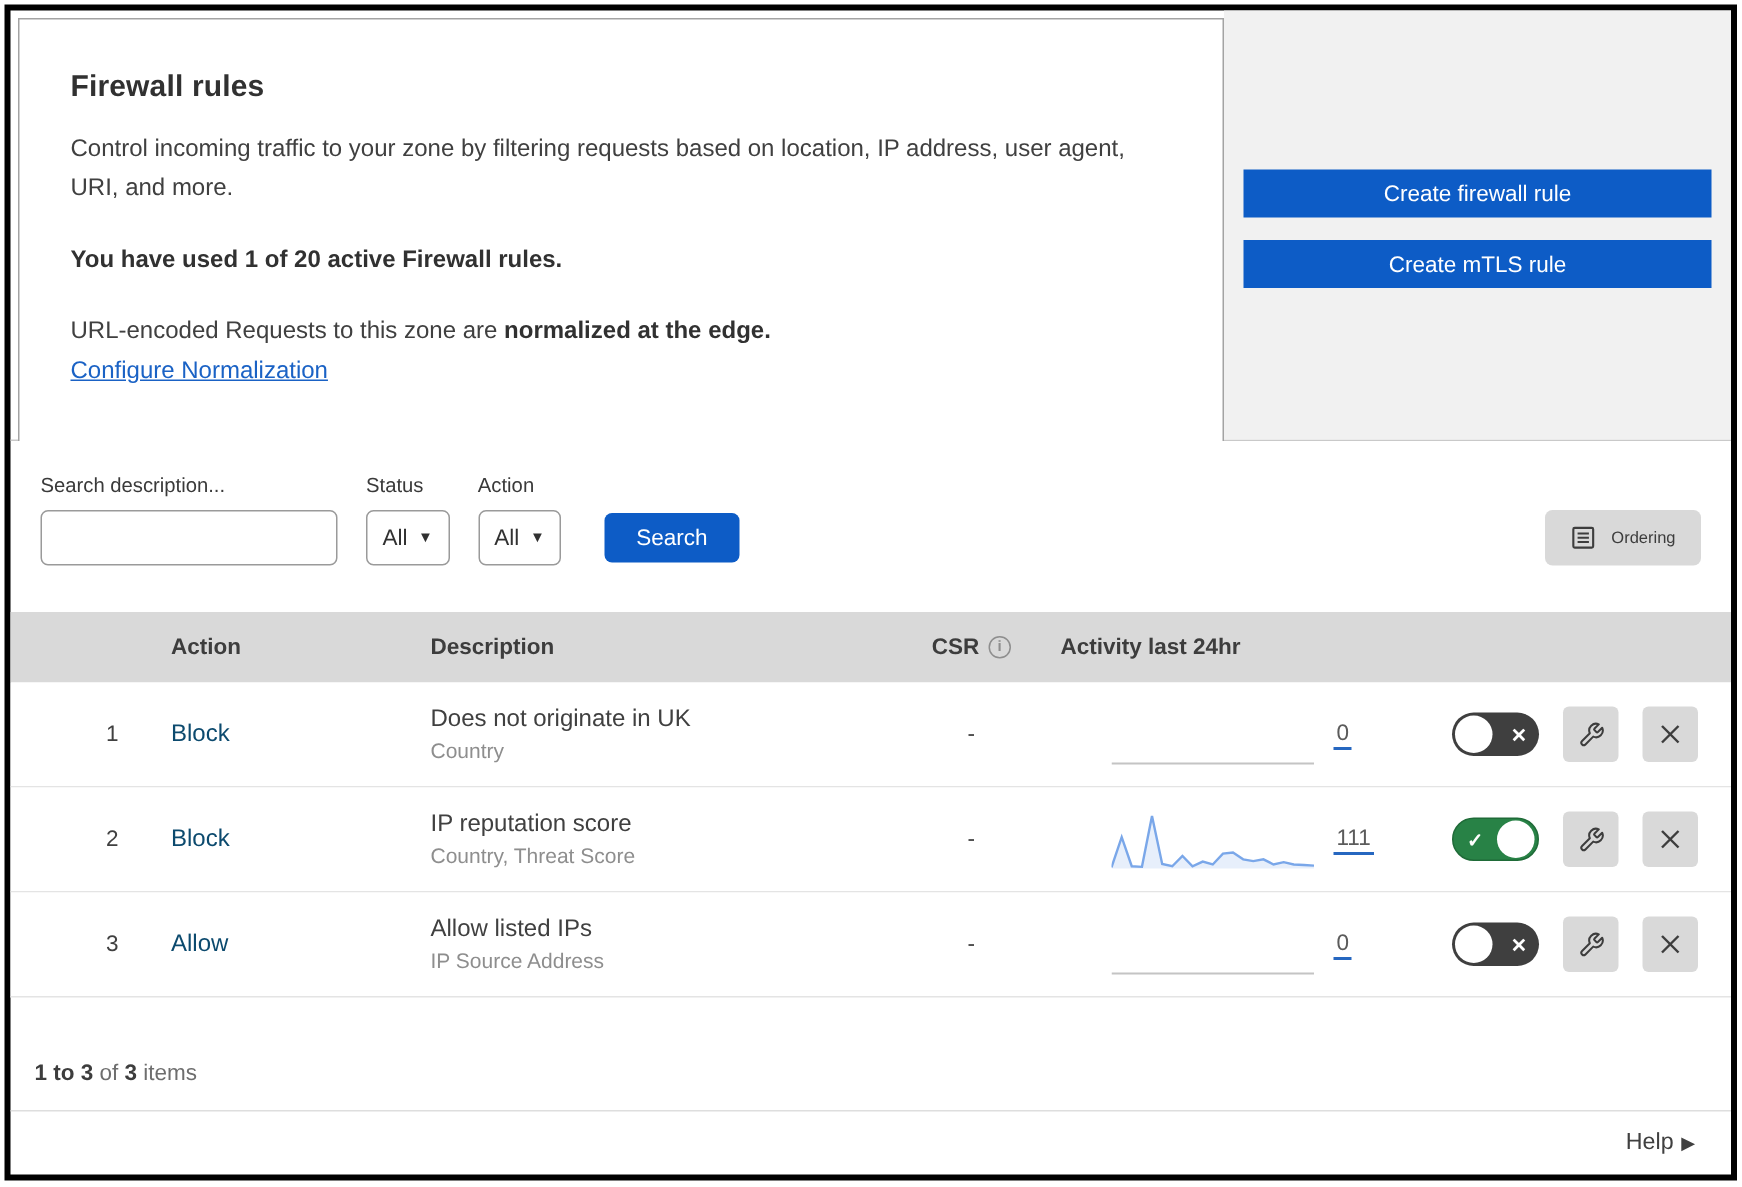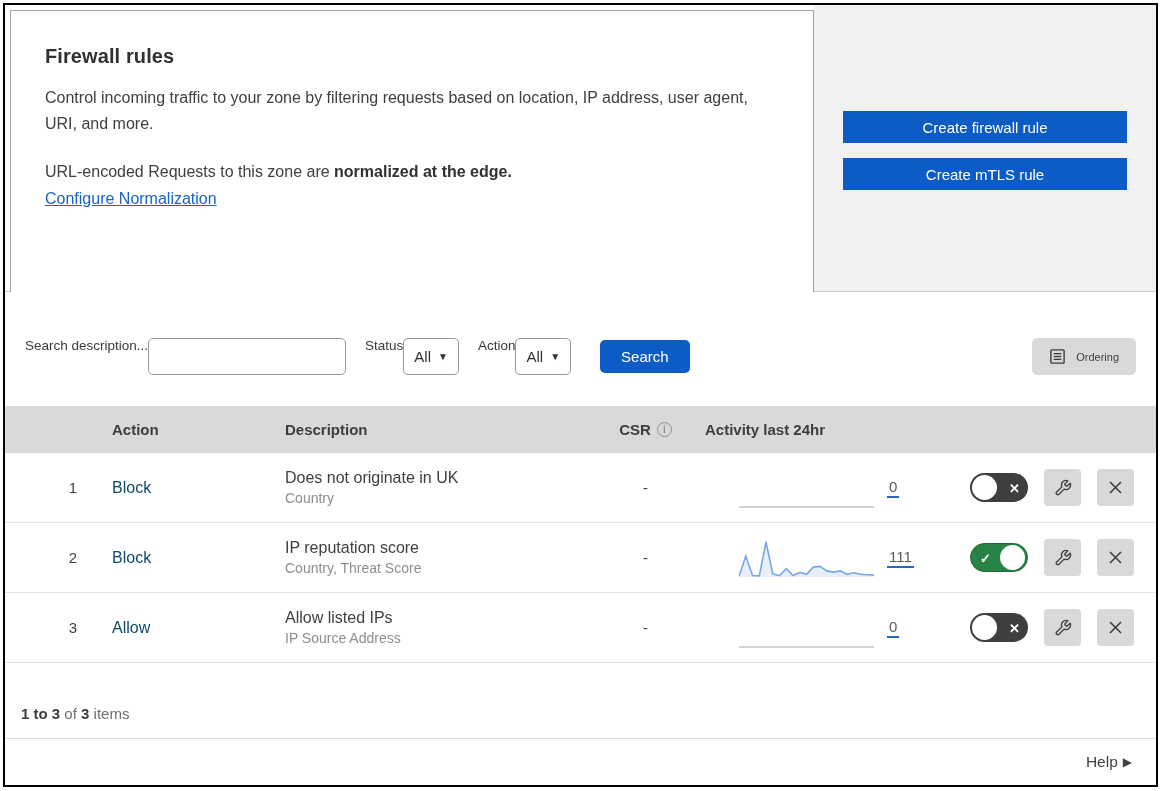--- a/index.html
+++ b/index.html
@@ -1,33 +1,33 @@
 <!DOCTYPE html>
 <html><head>
 <meta charset="utf-8">
 <style>
   * { box-sizing: border-box; margin: 0; padding: 0; }
   html,body { width:1161px; height:791px; background:#fff; font-family:"Liberation Sans", sans-serif; }
-  .page { position:absolute; left:3px; top:3px; width:1155px; height:784px; border:2px solid #000000; background:#fff; display:flex; flex-direction:column; }
+  .page { position:absolute; left:3px; top:3px; width:1155px; height:784px; border:4px solid #000000; background:#fff; display:flex; flex-direction:column; }
 
   
   .top-region { position:relative; height:287px; border-bottom:1px solid #c9c9c9; display:flex; }
   .intro-card { margin:5px 0 0 5px; width:804px; height:282px; border:1px solid #a3a3a3; border-bottom:none; background:#fff; padding:34px 40px 0 34px; }
   .intro-title { font-size:20px; font-weight:700; color:#313131; margin-bottom:17px; letter-spacing:.1px; }
   .intro-desc { font-size:16px; color:#404040; line-height:1.62; margin-bottom:26px; max-width:720px; }
   .intro-usage { font-size:16px; color:#313131; font-weight:700; margin-bottom:29px; }
   .intro-norm { font-size:16px; color:#404040; margin-bottom:9px; }
   .intro-norm b { color:#313131; }
   .intro-link { font-size:16px; color:#1a62c5; text-decoration:underline; cursor:pointer; }
   .side-panel { flex:1; background:#f1f1f1; display:flex; flex-direction:column; align-items:center; padding-top:106px; gap:15px; }
-  .btn-primary { width:284px; height:32px; background:#0d5cc6; color:#fff; font-size:15px; font-family:"Liberation Sans",sans-serif; border:none; border-radius:0; cursor:pointer; }
+  .btn-primary { width:312px; height:32px; background:#0d5cc6; color:#fff; font-size:15px; font-family:"Liberation Sans",sans-serif; border:none; border-radius:0; cursor:pointer; }
 
   
   .filter-bar { height:114px; display:flex; align-items:flex-end; padding:0 20px 31px 20px; }
-  .fgroup { display:flex; flex-direction:row; margin-right:19px; }
+  .fgroup { display:flex; flex-direction:column; margin-right:19px; }
   .flabel { font-size:13.5px; color:#3a3a3a; margin-bottom:9px; }
   .search-box { width:198px; height:37px; border:1px solid #9a9a9a; border-radius:5px; display:flex; align-items:center; padding:0 8px; background:#fff; }
   .search-box input { border:none; outline:none; flex:1; font-size:14px; margin-left:7px; font-family:"Liberation Sans",sans-serif; color:#333; background:transparent; }
   .select-box { height:37px; border:1px solid #9a9a9a; border-radius:5px; background:#fff; display:flex; align-items:center; padding:0 10px; font-size:15px; color:#313131; cursor:pointer; gap:7px; }
   .caret { font-size:10px; color:#313131; }
   .btn-search { height:33px; padding:0 21px; background:#0d5cc6; color:#fff; font-size:15px; border:none; border-radius:5px; cursor:pointer; margin-bottom:2px; font-family:"Liberation Sans",sans-serif;margin-left:10px; }
   .spacer { flex:1; }
   .btn-ordering { height:37px; padding:0 17px; background:#d9d9d9; border:none; border-radius:5px; font-size:11px; color:#3d3d3d; display:flex; align-items:center; gap:10px; cursor:pointer; font-family:"Liberation Sans",sans-serif; }
 
   
@@ -67,20 +67,21 @@
 </style>
 </head>
 <body>
 
 <div class="page">
 
   <div class="top-region">
     <div class="intro-card">
       <div class="intro-title">Firewall rules</div>
       <div class="intro-desc">Control incoming traffic to your zone by filtering requests based on location, IP address, user agent, URI, and more.</div>
+      <div class="intro-usage">You have used 1 of 20 active Firewall rules.</div>
       <div class="intro-norm"><span>URL-encoded Requests to this zone are </span><b>normalized at the edge.</b></div>
       <a class="intro-link">Configure Normalization</a>
     </div>
     <div class="side-panel">
       <button class="btn-primary">Create firewall rule</button>
       <button class="btn-primary">Create mTLS rule</button>
     </div>
   </div>
 
   <div class="filter-bar">

